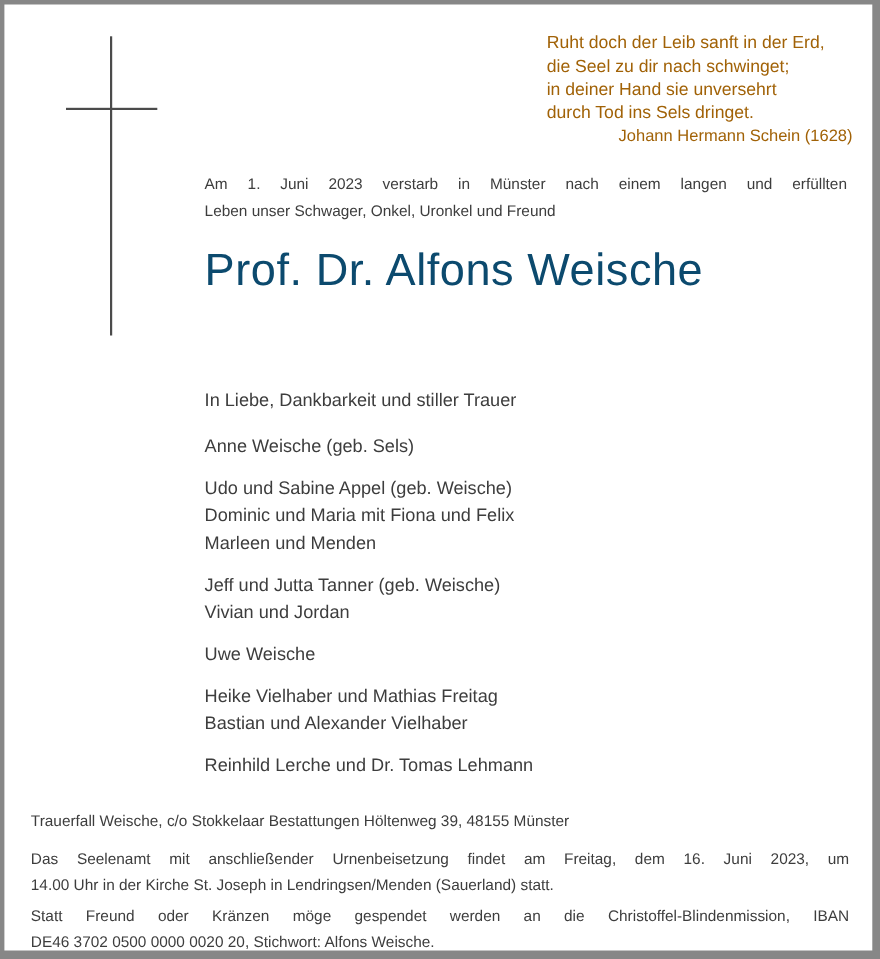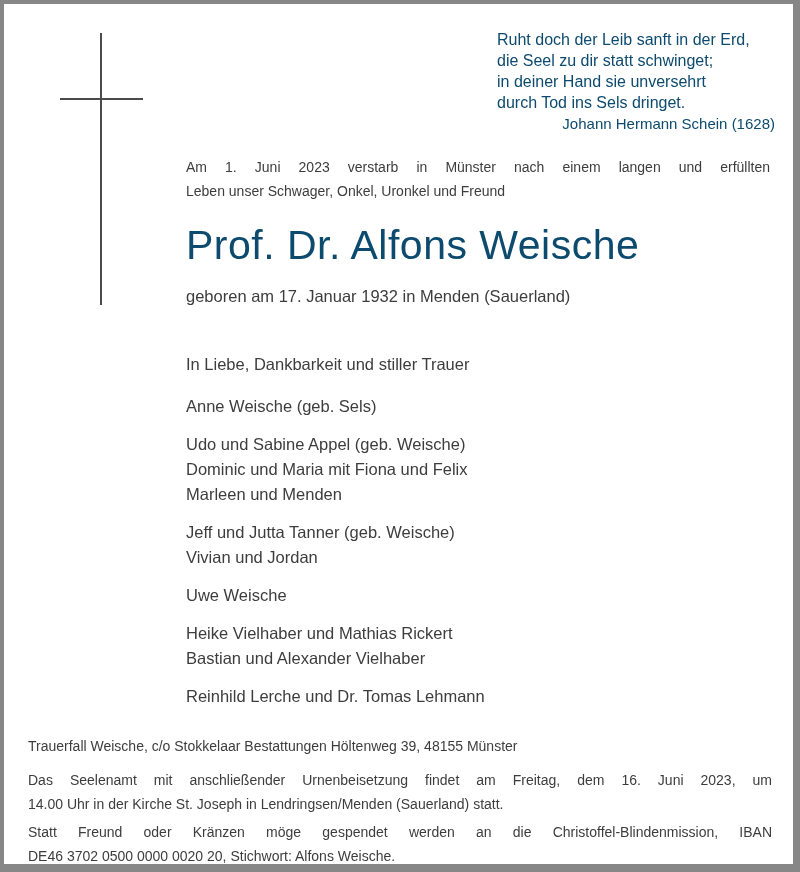--- a/index.html
+++ b/index.html
@@ -31,21 +31,21 @@
     width: 83px; height: 2px;
     background: #4b4b4b;
   }
   
   .poem {
     position: absolute;
     left: 493px; top: 25px;
     width: 278px;
     font-size: 16px;
     line-height: 21px;
-    color: #0c4a6e;
+    color: #a16207;
   }
   .poem-line { white-space: nowrap; }
   .poem-attribution {
     text-align: right;
     font-size: 15px;
     white-space: nowrap;
   }
   
   .main-col {
     position: absolute;
@@ -101,34 +101,33 @@
 
 <div class="card">
 
   <div>
     <div class="cross-v"></div>
     <div class="cross-h"></div>
   </div>
 
   <div class="poem">
     <div class="poem-line">Ruht doch der Leib sanft in der Erd,</div>
-    <div class="poem-line">die Seel zu dir statt schwinget;</div>
+    <div class="poem-line">die Seel zu dir nach schwinget;</div>
     <div class="poem-line">in deiner Hand sie unversehrt</div>
     <div class="poem-line">durch Tod ins Sels dringet.</div>
     <div class="poem-attribution">Johann Hermann Schein (1628)</div>
   </div>
 
   <div class="main-col intro">
     <div class="justified">Am 1. Juni 2023 verstarb in Münster nach einem langen und erfüllten</div>
     <div>Leben unser Schwager, Onkel, Uronkel und Freund</div>
   </div>
 
   <div class="main-col deceased-name">Prof. Dr. Alfons Weische</div>
 
-  <div class="main-col birth-line">geboren am 17. Januar 1932 in Menden (Sauerland)</div>
 
   <div class="main-col mourning">
     <div class="mourning-intro">In Liebe, Dankbarkeit und stiller Trauer</div>
 
     <div class="mourner-group first">
       <div class="mourner-line">Anne Weische (geb. Sels)</div>
     </div>
 
     <div class="mourner-group">
       <div class="mourner-line">Udo und Sabine Appel (geb. Weische)</div>
@@ -139,21 +138,21 @@
     <div class="mourner-group">
       <div class="mourner-line">Jeff und Jutta Tanner (geb. Weische)</div>
       <div class="mourner-line">Vivian und Jordan</div>
     </div>
 
     <div class="mourner-group">
       <div class="mourner-line">Uwe Weische</div>
     </div>
 
     <div class="mourner-group">
-      <div class="mourner-line">Heike Vielhaber und Mathias Rickert</div>
+      <div class="mourner-line">Heike Vielhaber und Mathias Freitag</div>
       <div class="mourner-line">Bastian und Alexander Vielhaber</div>
     </div>
 
     <div class="mourner-group">
       <div class="mourner-line">Reinhild Lerche und Dr. Tomas Lehmann</div>
     </div>
   </div>
 
   <div class="footer">
     <div class="nowrap">Trauerfall Weische, c/o Stokkelaar Bestattungen Höltenweg 39, 48155 Münster</div>

